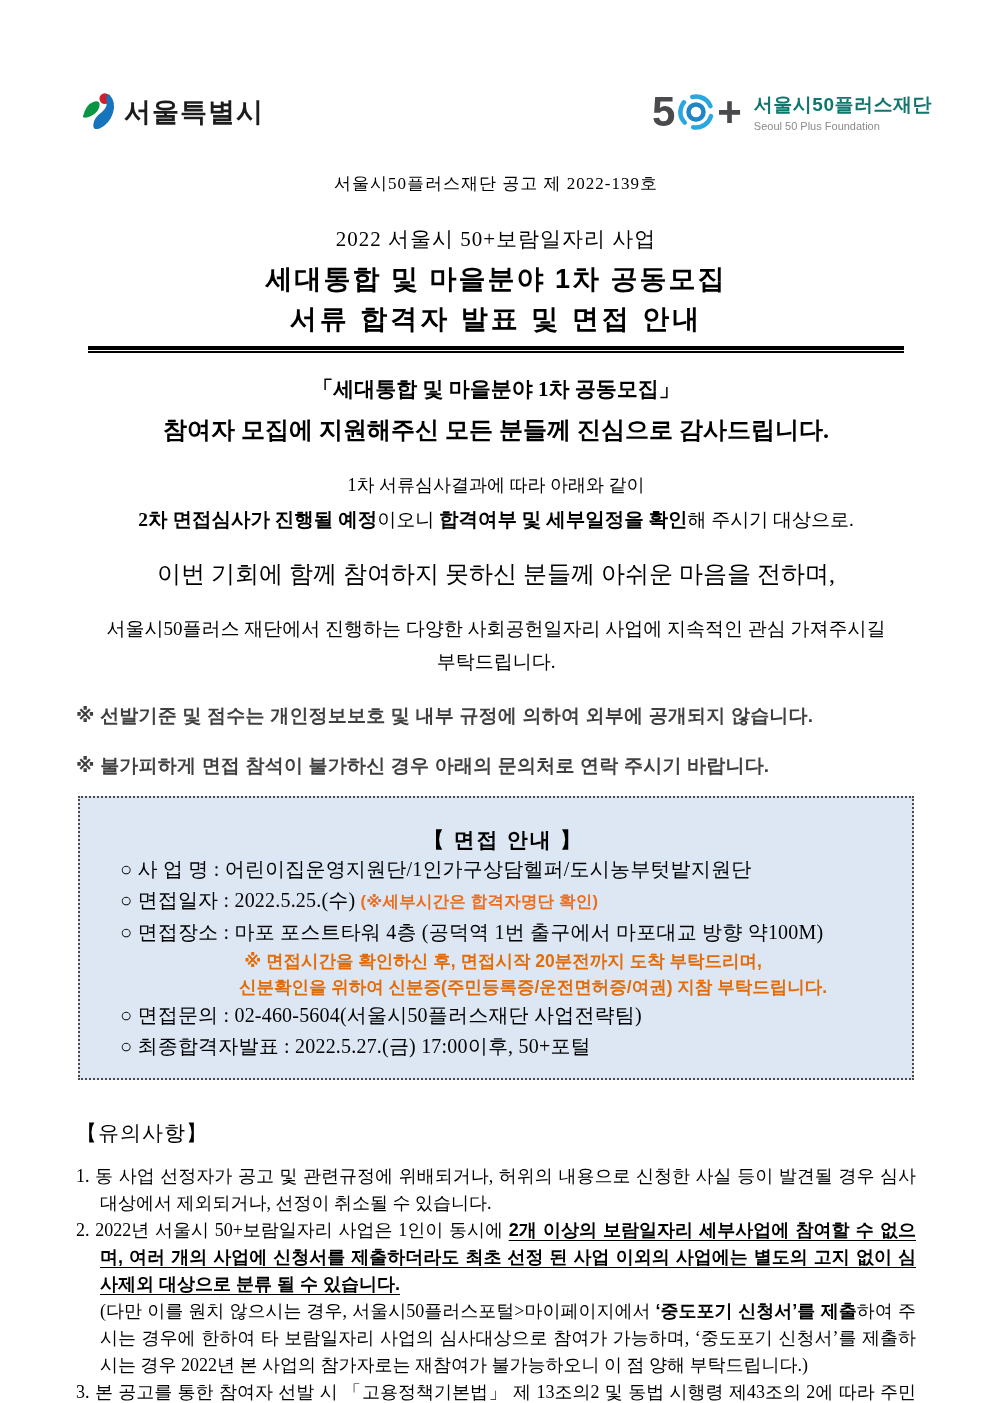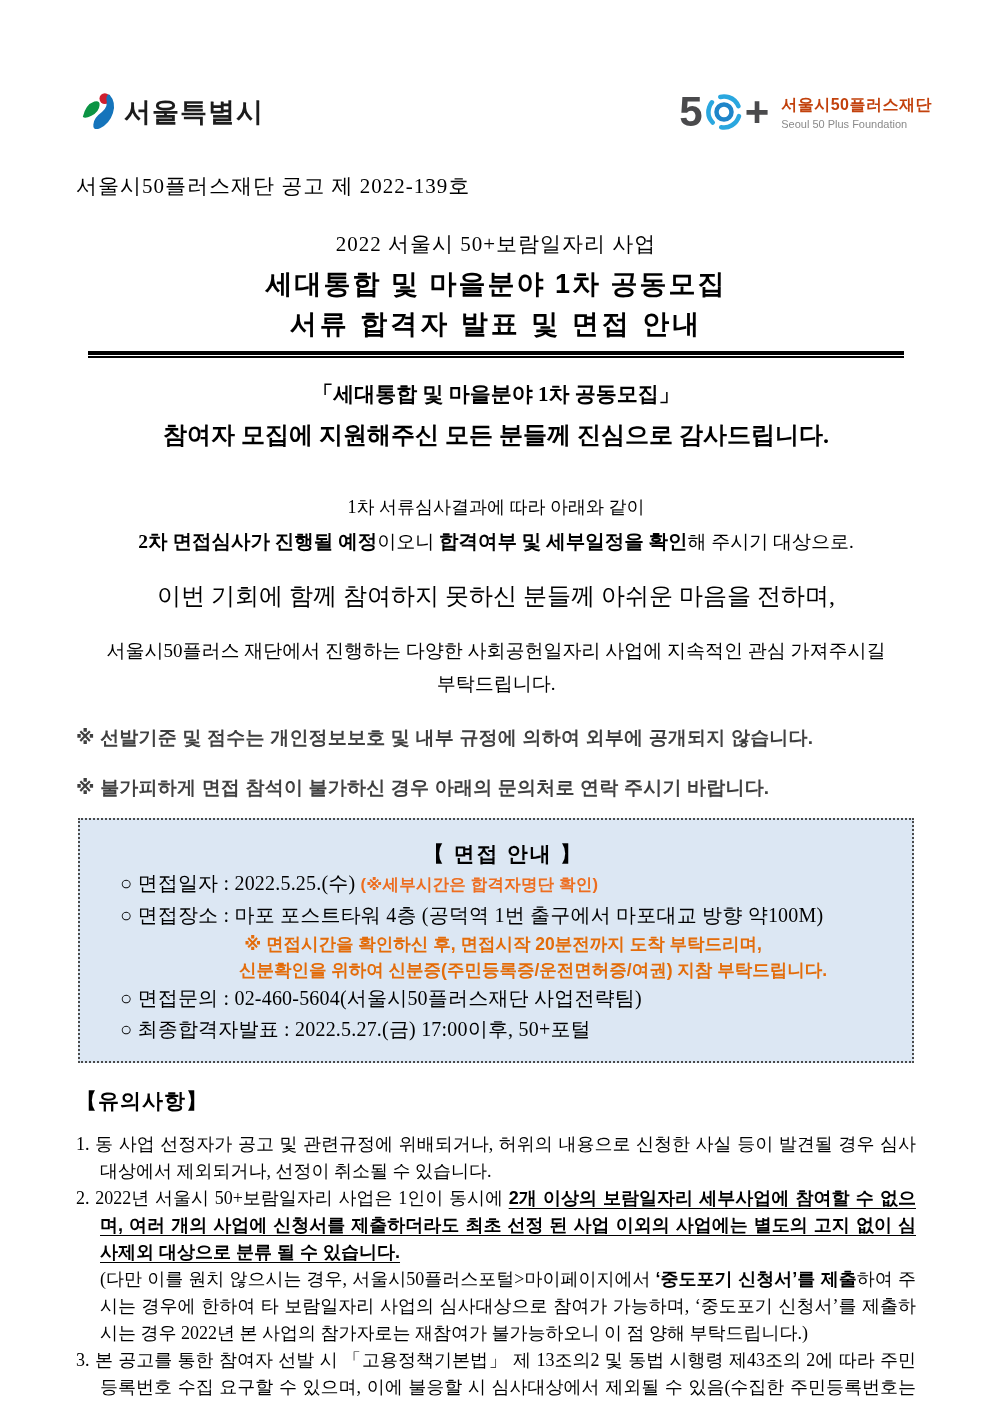--- a/index.html
+++ b/index.html
@@ -13,59 +13,59 @@
   .page { width:992px; height:1403px; padding:90px 76px 0 76px; position:relative; }
 
   
   .header { display:flex; justify-content:space-between; align-items:flex-start; height:56px; }
   .seoul-logo { display:flex; align-items:center; margin-left:2px; }
   .seoul-logo-text { font-family:"Liberation Sans","DejaVu Sans",sans-serif; font-weight:bold; font-size:27px; color:#1c1c1c; letter-spacing:1px; }
   .fdn-logo { display:flex; align-items:center; margin-right:-16px; margin-top:2px; }
   .fdn-mark { font-family:"Liberation Sans","DejaVu Sans",sans-serif; font-weight:bold; font-size:42px; color:#4a4a4c; line-height:40px; }
   .fdn-circle { margin:0 1px; }
   .fdn-names { display:flex; flex-direction:column; margin-left:12px; }
-  .fdn-ko { font-family:"Liberation Sans","DejaVu Sans",sans-serif; font-weight:bold; font-size:16px; color:#c2410c; letter-spacing:0.5px; }
+  .fdn-ko { font-family:"Liberation Sans","DejaVu Sans",sans-serif; font-weight:bold; font-size:19px; color:#0f766e; letter-spacing:0.5px; }
   .fdn-en { font-family:"Liberation Sans","DejaVu Sans",sans-serif; font-size:11px; color:#8a8a8a; margin-top:2px; }
 
   
-  .notice-no { margin-top:26px; font-size:21px; letter-spacing:1px; }
+  .notice-no { margin-top:26px; font-size:17px; letter-spacing:1px;text-align:center; }
 
   
   .title-block { text-align:center; margin-top:30px; }
   .t1 { font-size:21px; letter-spacing:1px; }
   .t2 { margin-top:8px; font-family:"Liberation Sans","DejaVu Sans",sans-serif; font-weight:bold; font-size:27px; letter-spacing:2px; }
   .t3 { margin-top:4px; font-family:"Liberation Sans","DejaVu Sans",sans-serif; font-weight:bold; font-size:27px; letter-spacing:3px; }
   .rule { margin:9px 12px 0 12px; border-top:4px solid #000; border-bottom:2px solid #000; height:7px; }
 
   
   .center { text-align:center; }
   .g1 { margin-top:22px; font-size:21px; font-weight:bold; }
   .g2 { margin-top:11px; font-size:24px; font-weight:bold; }
-  .g3 { margin-top:44px; font-size:18px; }
+  .g3 { margin-top:27px; font-size:18px; }
   .g4 { margin-top:9px; font-size:19px; }
   .g4 b { font-size:19.5px; }
   .g5 { margin-top:25px; font-size:24px; }
   .g6 { margin-top:26px; font-size:19px; }
   .g7 { margin-top:7px; font-size:19px; }
 
   
   .notes { margin-top:24px; margin-left:0; }
   .note-line { font-family:"Liberation Sans","DejaVu Sans",sans-serif; font-weight:bold; font-size:19px; color:#404040; line-height:33px; letter-spacing:0.2px;margin-top:17px; }
 
   
-  .ibox { margin:14px 2px 0 2px; background:#dce7f3; border:2px dotted #4a4a4a; padding:20px 26px 16px 40px; }
+  .ibox { margin:14px 2px 0 2px; background:#dce7f3; border:2px dotted #4a4a4a; padding:28px 26px 16px 40px; }
   .ibox-title { text-align:center; font-weight:bold; font-size:21px; letter-spacing:2px; }
   .iline { font-size:20px; line-height:31px; letter-spacing:0.2px; }
   .iline:first-of-type { margin-top:6px; }
   .inote { color:#ed6d1f; font-family:"Liberation Sans","DejaVu Sans",sans-serif; font-weight:bold; font-size:16.5px; }
   .warn { text-align:center; color:#e36c0a; font-family:"Liberation Sans","DejaVu Sans",sans-serif; font-weight:bold; font-size:17.5px; line-height:26px; }
   .warn2 { padding-left:60px; }
 
   
-  .c-head { margin-top:24px; font-weight:bold; font-size:21px; letter-spacing:1px; }
+  .c-head { margin-top:39px; font-weight:normal; font-size:21px; letter-spacing:1px; }
   .c-list { margin-top:16px; }
   .citem { font-size:18px; line-height:27px; text-align:justify; padding-left:24px; text-indent:-24px; }
   .csub { font-size:18px; line-height:27px; text-align:justify; padding-left:24px; }
   .bu { font-family:"Liberation Sans","DejaVu Sans",sans-serif; font-weight:bold; text-decoration:underline; text-underline-offset:4px; }
   .bb { font-family:"Liberation Sans","DejaVu Sans",sans-serif; font-weight:bold; }
 </style>
 </head>
 <body>
 
 <div class="page">
@@ -114,20 +114,21 @@
     <div class="center g7">부탁드립니다.</div>
   </div>
 
   <div class="notes">
     <div class="note-line">※ 선발기준 및 점수는 개인정보보호 및 내부 규정에 의하여 외부에 공개되지 않습니다.</div>
     <div class="note-line">※ 불가피하게 면접 참석이 불가하신 경우 아래의 문의처로 연락 주시기 바랍니다.</div>
   </div>
 
   <div class="ibox">
     <div class="ibox-title">【 면접 안내 】</div>
+    <div class="iline">○ 사 업 명 : 어린이집운영지원단/1인가구상담헬퍼/도시농부텃밭지원단</div>
     <div class="iline"><span>○ 면접일자 : 2022.5.25.(수) </span><span class="inote">(※세부시간은 합격자명단 확인)</span></div>
     <div class="iline">○ 면접장소 : 마포 포스트타워 4층 (공덕역 1번 출구에서 마포대교 방향 약100M)</div>
     <div class="warn">※ 면접시간을 확인하신 후, 면접시작 20분전까지 도착 부탁드리며,</div>
     <div class="warn warn2">신분확인을 위하여 신분증(주민등록증/운전면허증/여권) 지참 부탁드립니다.</div>
     <div class="iline">○ 면접문의 : 02-460-5604(서울시50플러스재단 사업전략팀)</div>
     <div class="iline">○ 최종합격자발표 : 2022.5.27.(금) 17:00이후, 50+포털</div>
   </div>
 
   <div class="c-head">【유의사항】</div>
 

